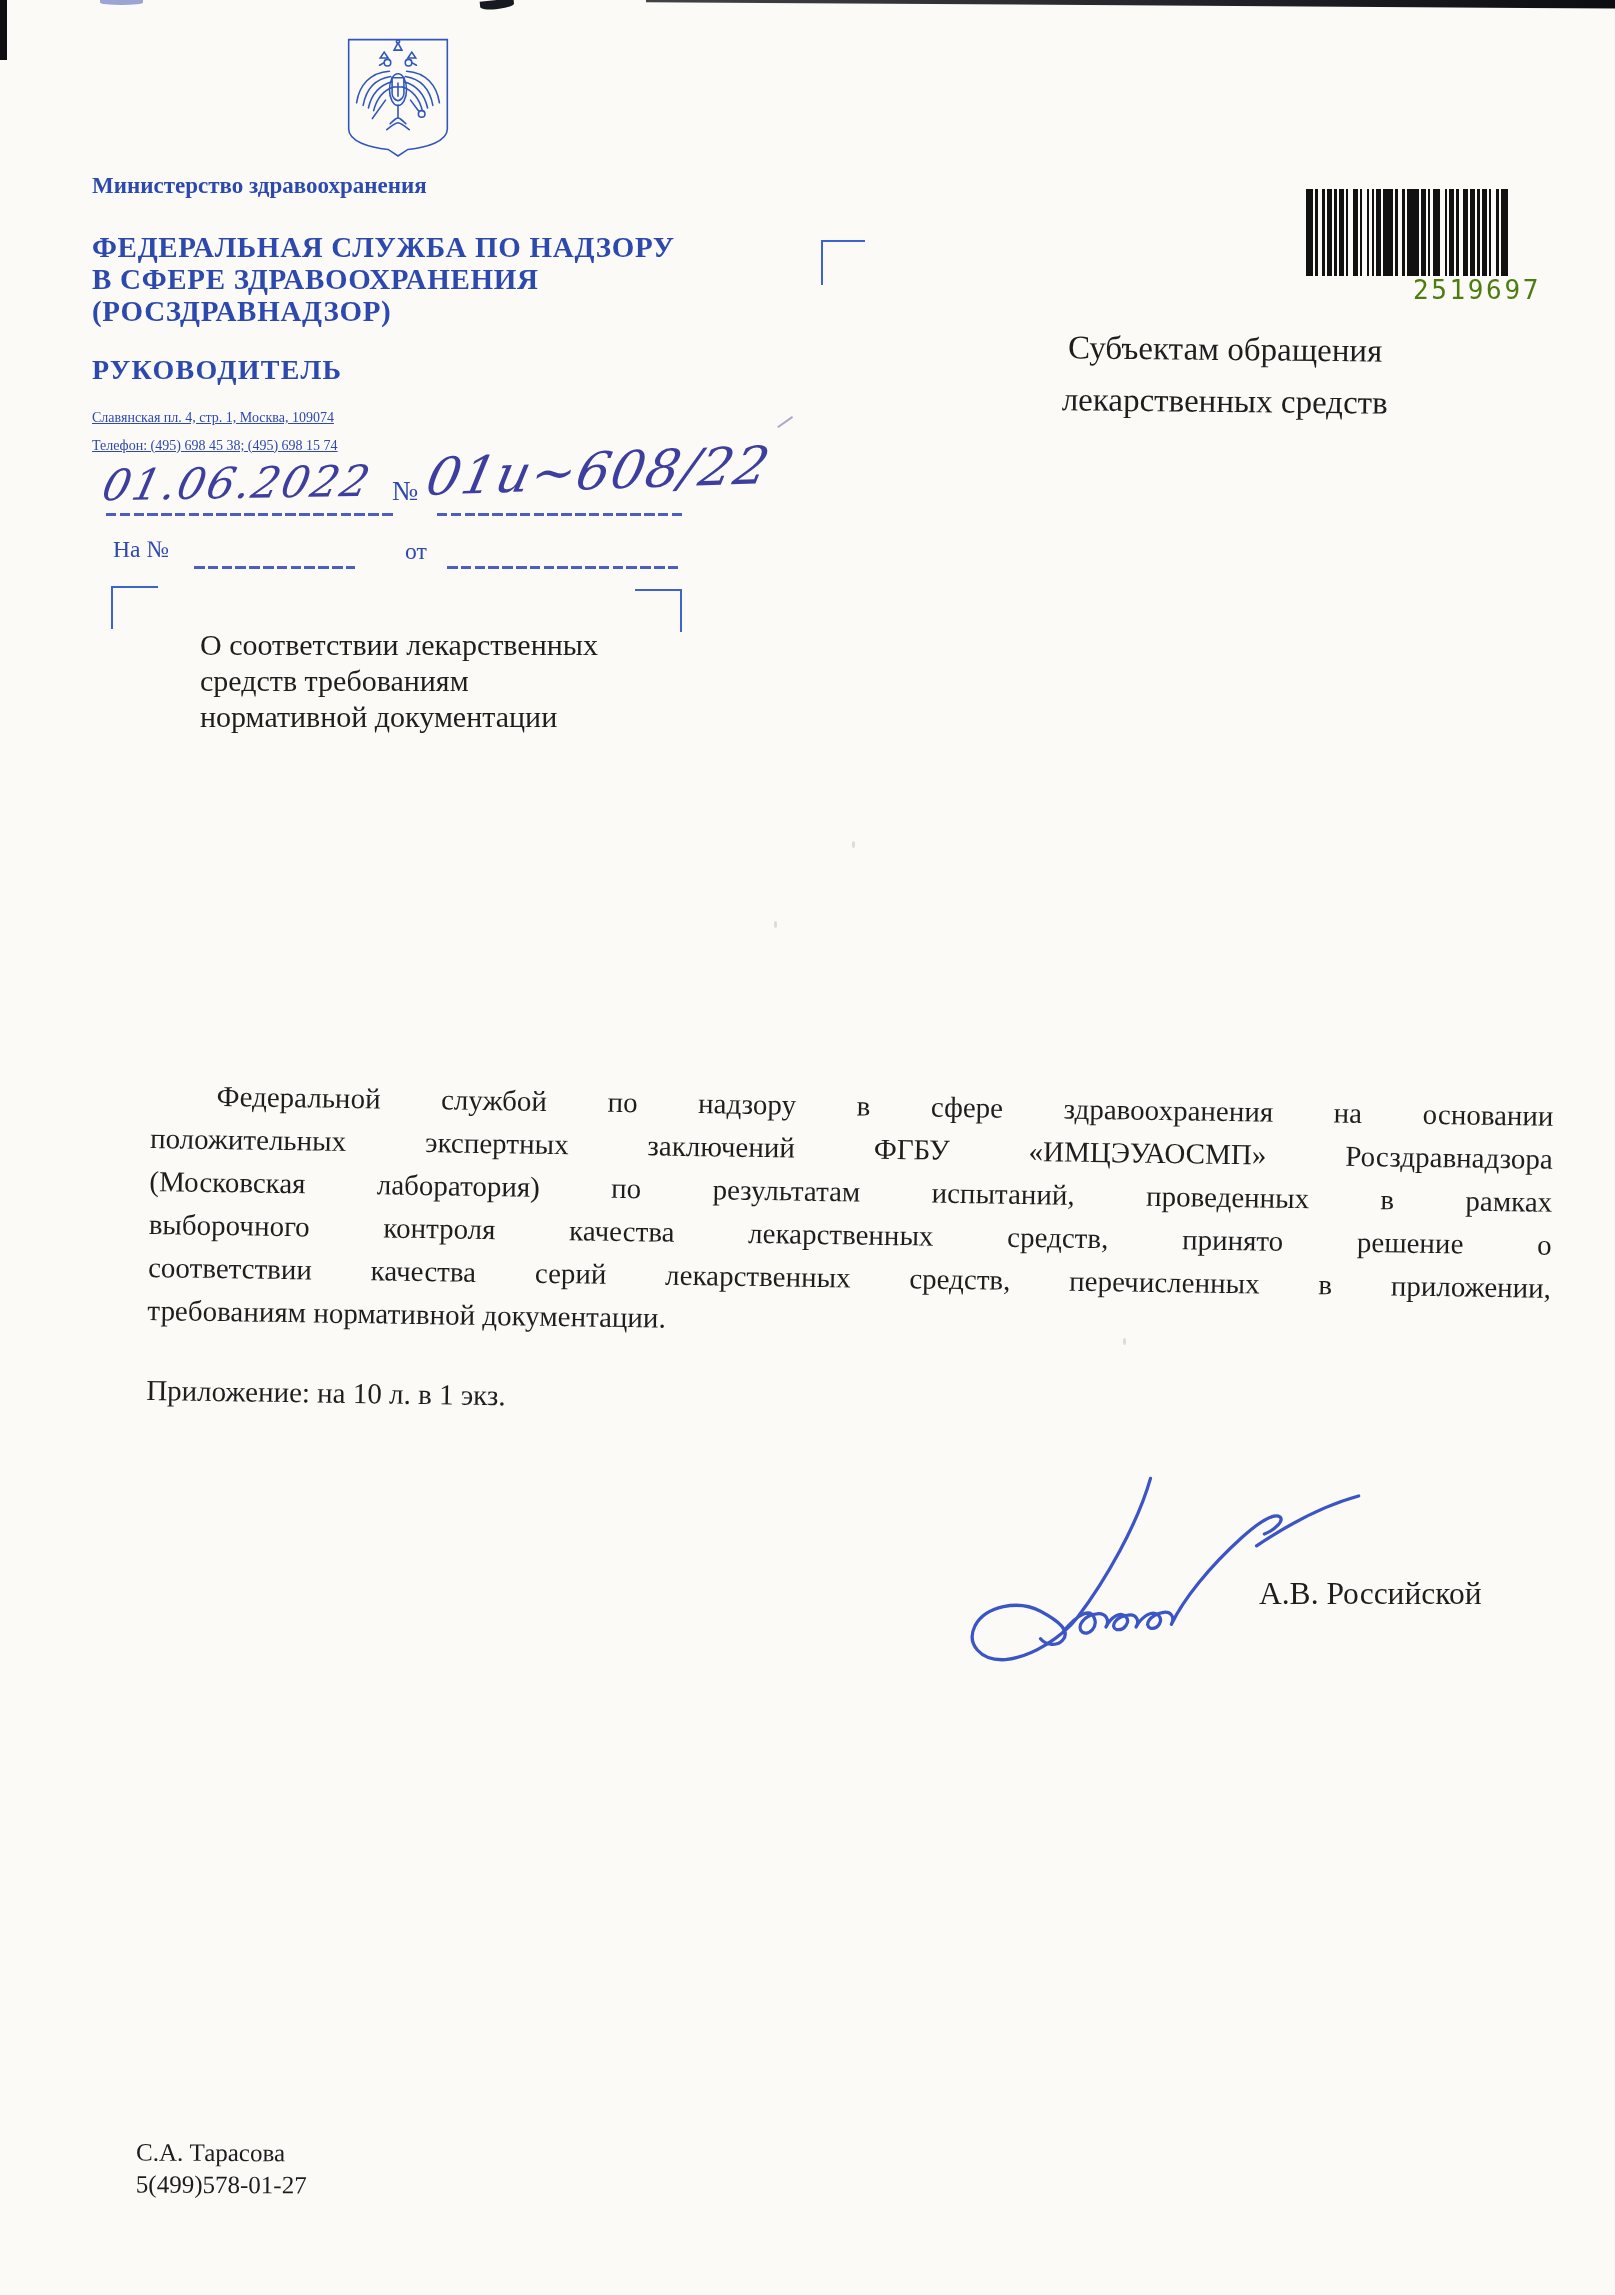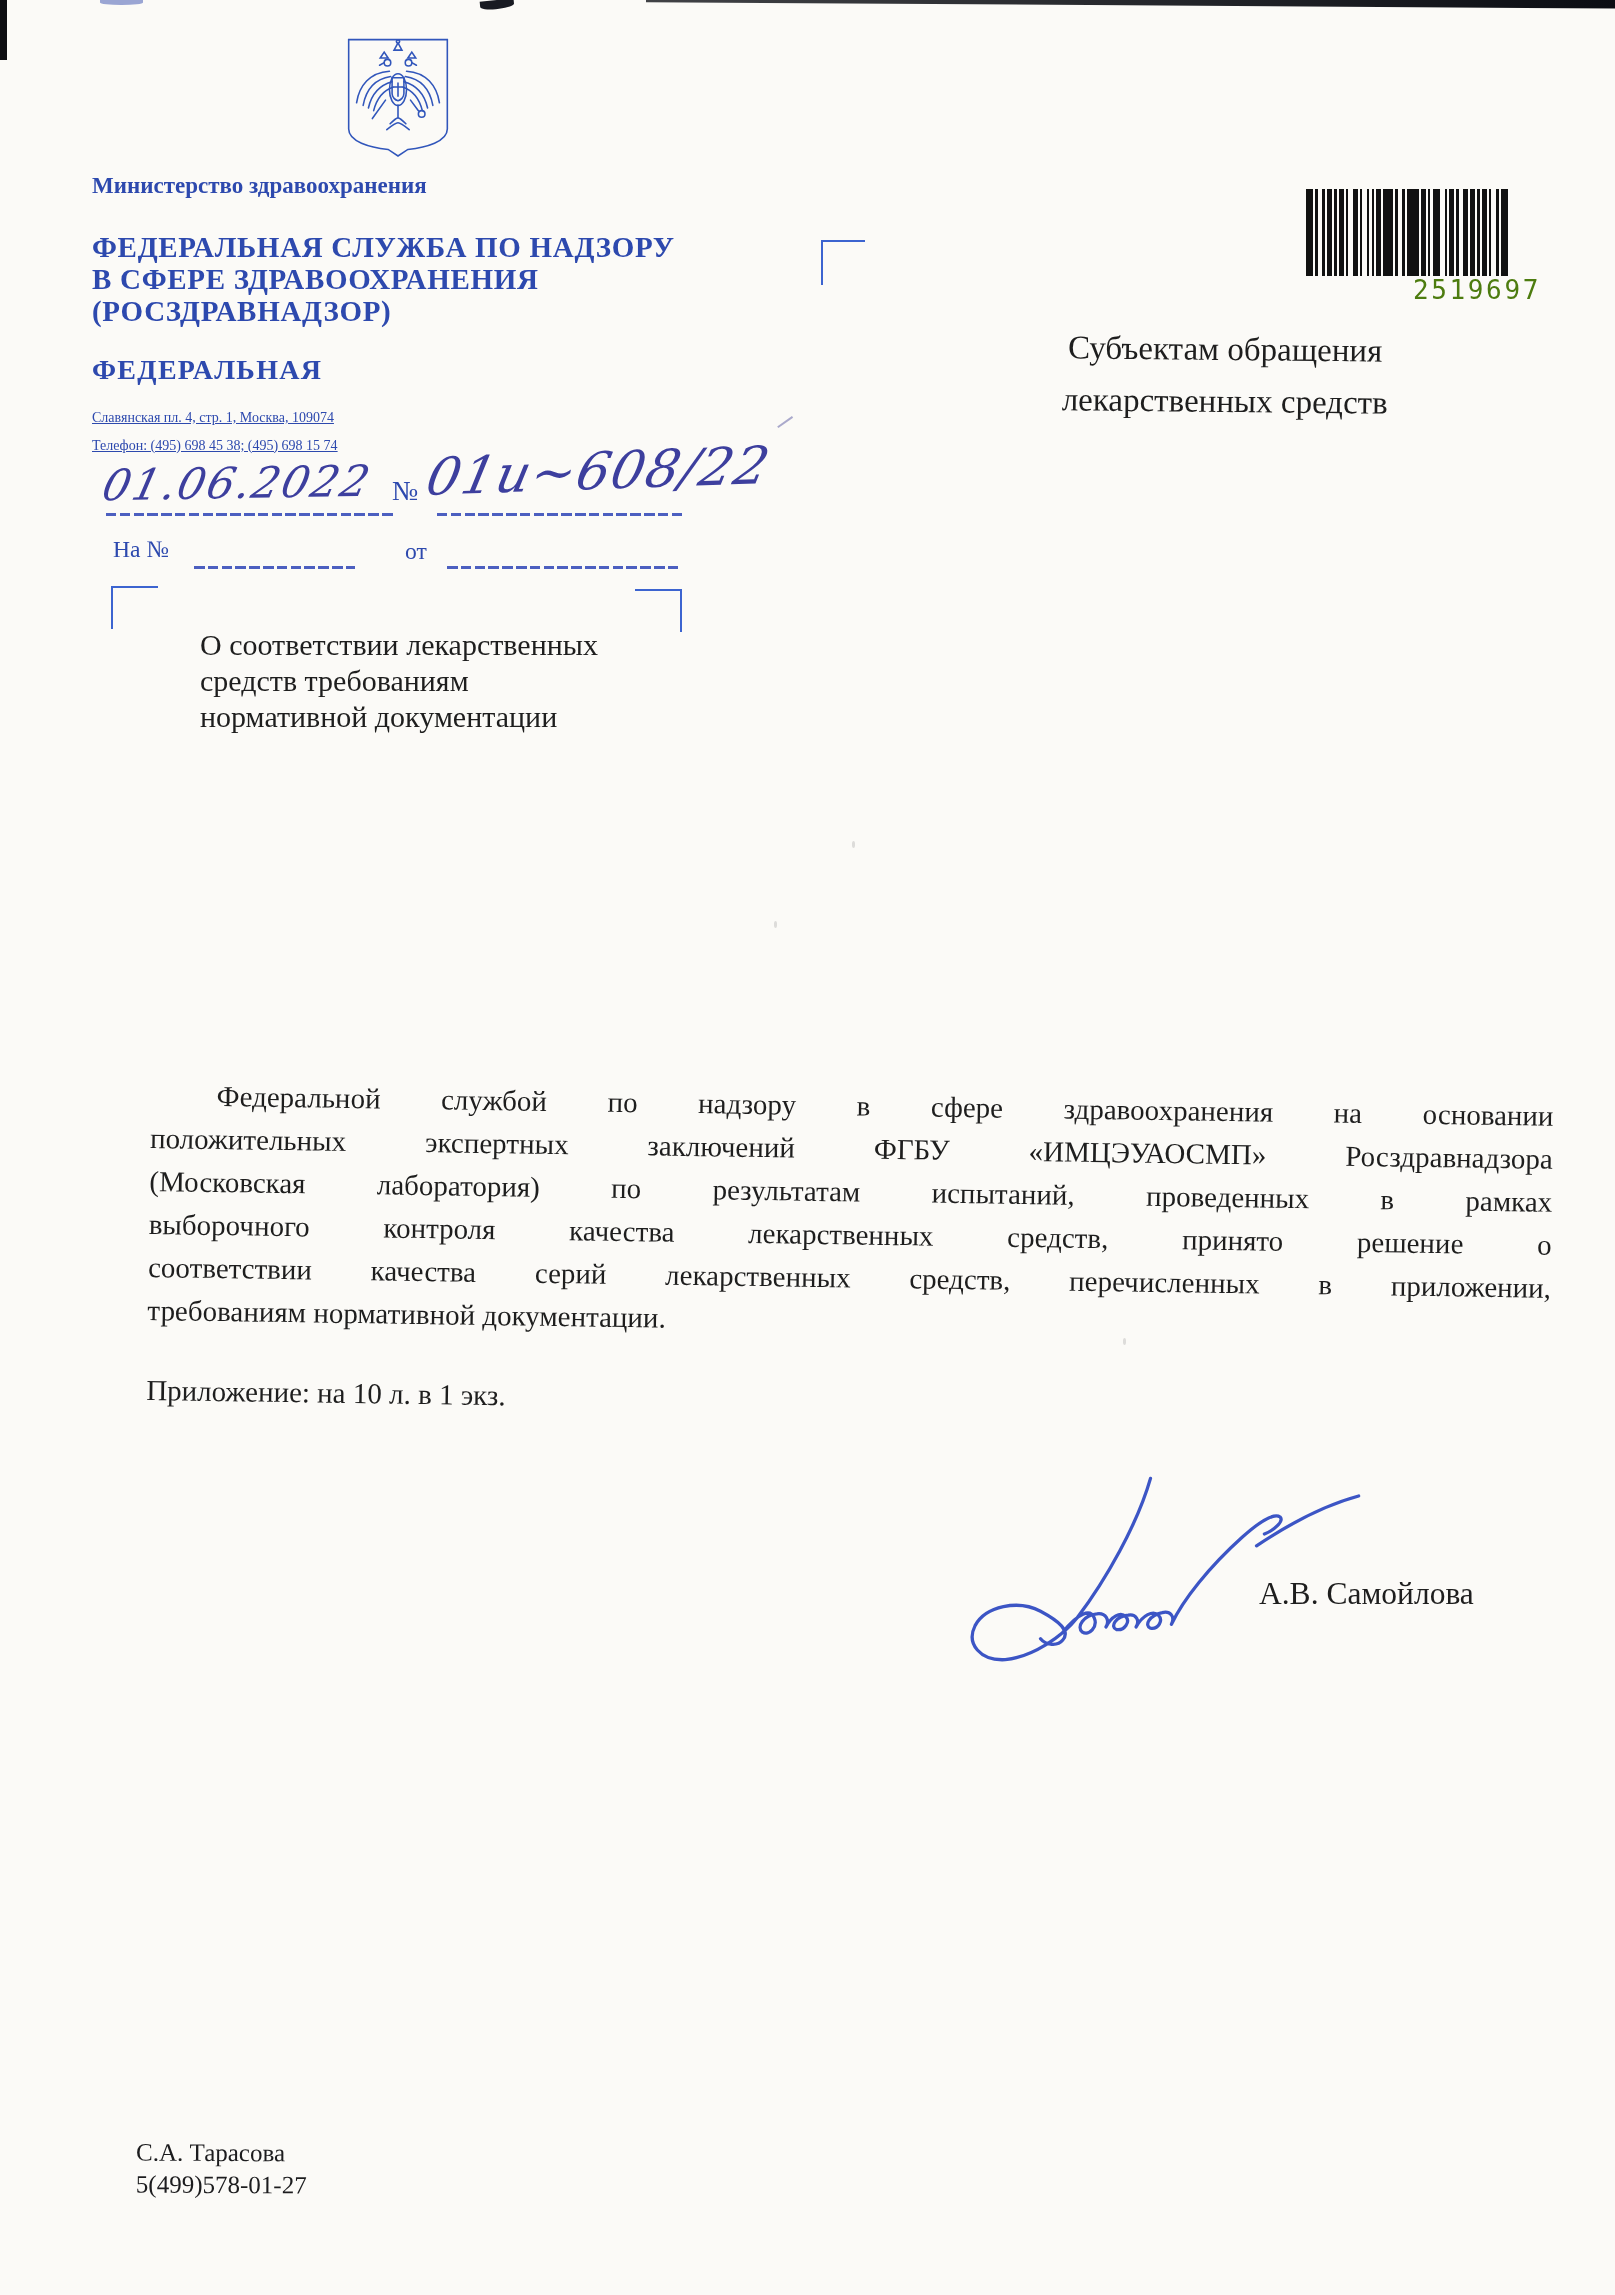--- a/index.html
+++ b/index.html
@@ -110,21 +110,21 @@
 </svg>
 
 <div class="abs lh-center ministry">
   <div>Министерство здравоохранения</div>
 </div>
 <div class="abs lh-center service">
   <div>ФЕДЕРАЛЬНАЯ СЛУЖБА ПО НАДЗОРУ</div>
   <div>В СФЕРЕ ЗДРАВООХРАНЕНИЯ</div>
   <div>(РОСЗДРАВНАДЗОР)</div>
 </div>
-<div class="abs lh-center ruk">ФЕДЕРАЛЬНАЯ</div>
+<div class="abs lh-center ruk">РУКОВОДИТЕЛЬ</div>
 <div class="abs lh-center addr">
   <div>Славянская пл. 4, стр. 1, Москва, 109074</div>
   <div>Телефон: (495) 698 45 38; (495) 698 15 74</div>
 </div>
 
 <div class="abs hand hand-date">01.06.2022</div>
 <div class="abs num-sign">№</div>
 <div class="abs hand hand-num">01и~608/22</div>
 <div class="abs dash-line u-date"></div>
 <div class="abs dash-line u-num"></div>
@@ -219,19 +219,19 @@
 </div>
 
 <svg class="abs sig-svg" width="433" height="216" viewBox="0 0 660 330">
   <path d="M330 25 C310 95 262 180 218 238 C196 266 150 298 108 302 C70 304 48 278 62 250 C78 220 128 210 162 228 C190 243 208 258 196 272 C188 282 170 280 162 270
            M196 260 C220 230 238 224 244 238 C250 252 236 266 226 260 C216 252 228 234 248 232 C262 230 268 242 262 252
            M262 252 C270 236 284 228 292 236 C300 244 290 258 278 256 C268 252 276 236 296 234 C308 232 314 242 308 252
            M308 252 C318 234 334 226 342 234 C350 242 342 256 330 254 C320 250 328 234 348 230 C360 227 368 236 362 248
            M362 248 C380 210 420 160 470 115 C500 88 520 78 528 84 C534 90 520 104 504 110"></path>
   <path d="M492 128 C540 96 596 66 648 52" stroke-width="4"></path>
 </svg>
-<div class="abs signer">А.В. Самойлова</div>
+<div class="abs signer">А.В. Российской</div>
 
 <div class="abs footer">
   <div>С.А. Тарасова</div>
   <div>5(499)578-01-27</div>
 </div>
 
 
 </body></html>

